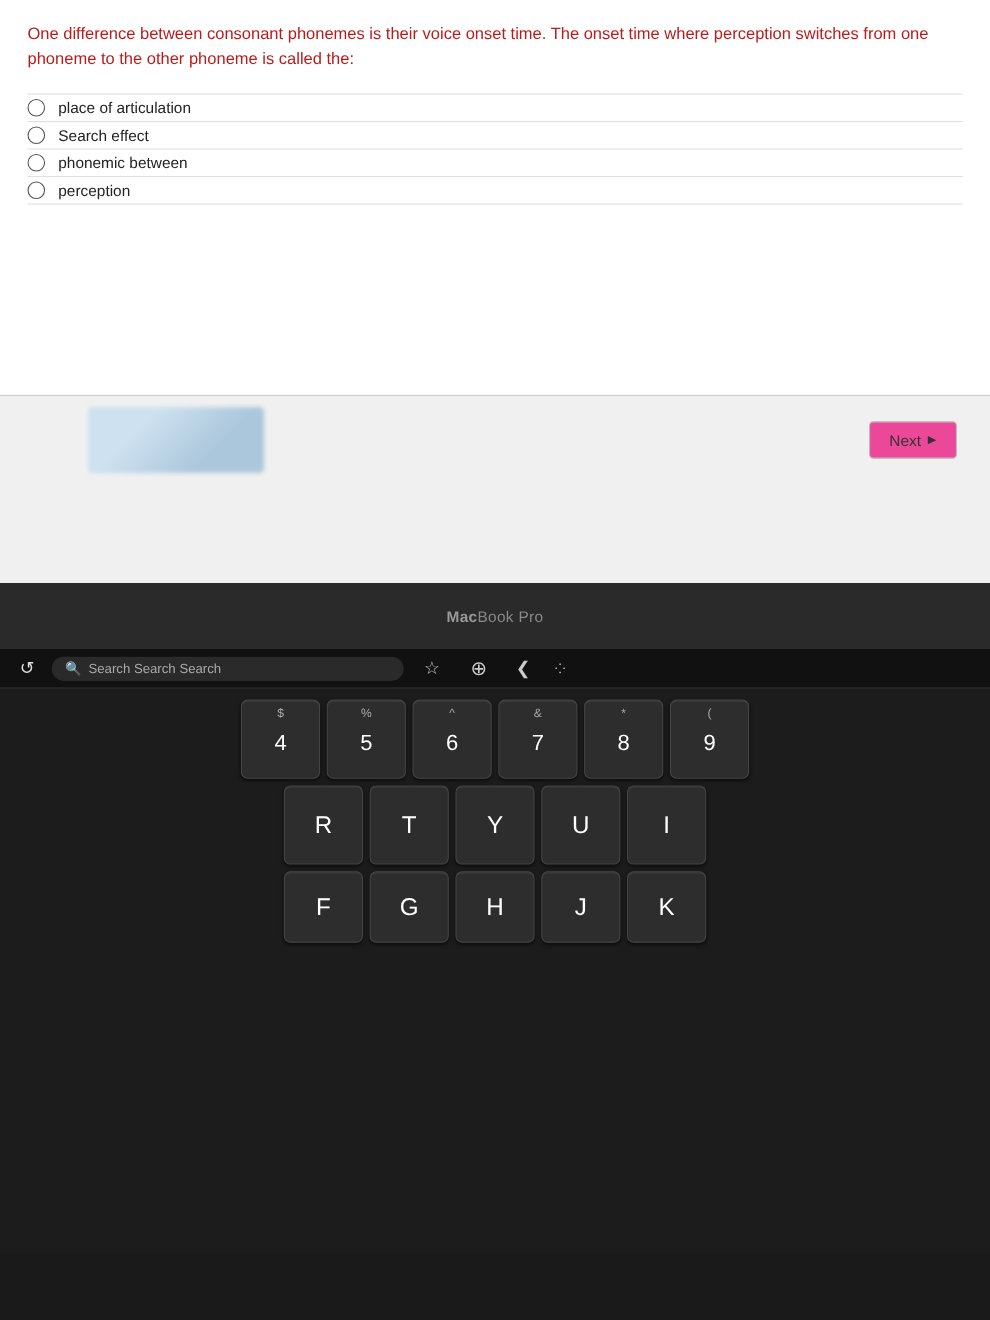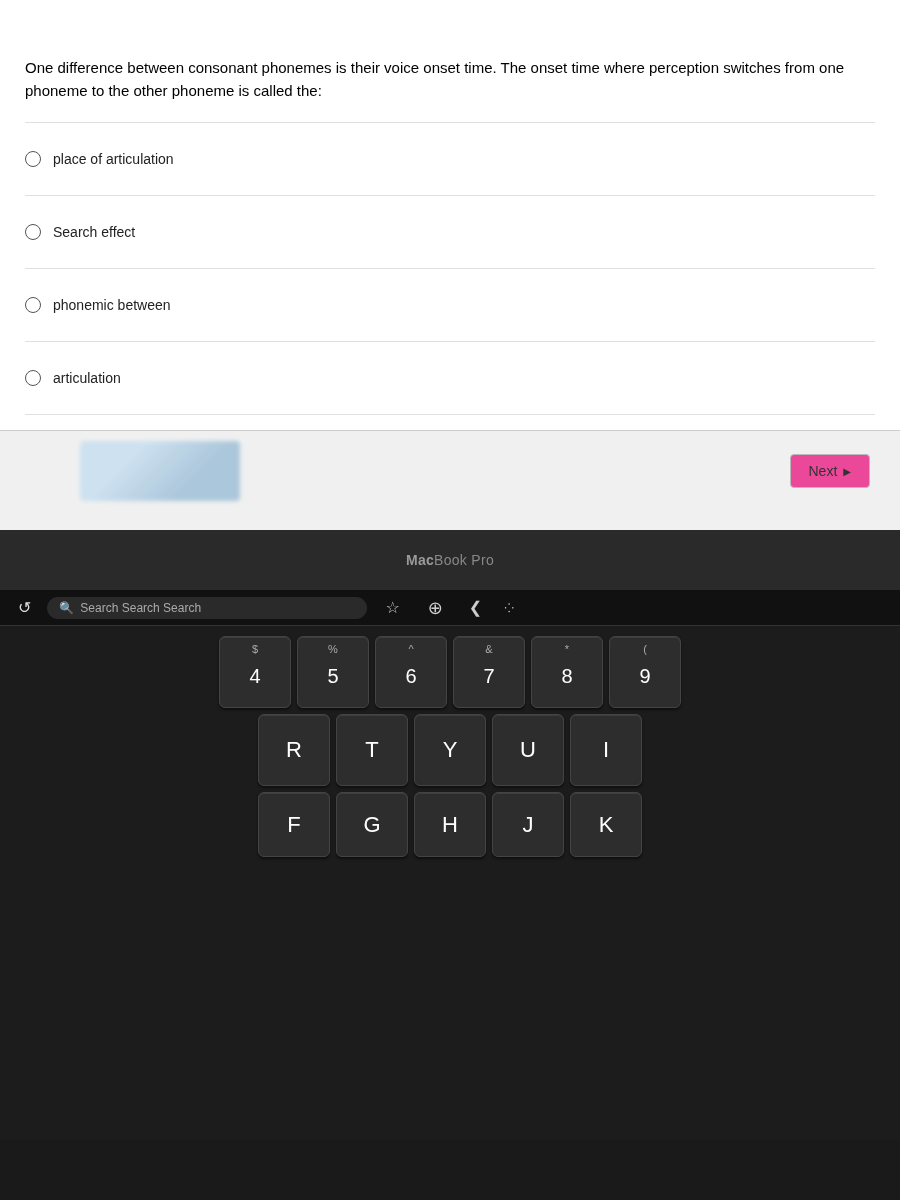--- a/index.html
+++ b/index.html
@@ -23,34 +23,33 @@
       background: #ffffff;
       margin: 0;
       padding: 20px 25px 15px 25px;
       width: 100%;
       min-height: 360px;
       border-bottom: 1px solid #ccc;
     }
 
     .question-text {
       font-size: 15px;
-      color: #000000;
+      color: #b91c1c;
       line-height: 1.5;
       margin-bottom: 20px;
-      margin-top: 37px;
     }
 
     .option-list {
       list-style: none;
     }
 
     .option-item {
       display: flex;
       align-items: center;
-      padding: 28px 0;
+      padding: 4px 0;
       border-top: 1px solid #e0e0e0;
       font-size: 14px;
       color: #222;
     }
 
     .option-item:last-child {
       border-bottom: 1px solid #e0e0e0;
     }
 
     .radio-circle {
@@ -292,21 +291,21 @@
       <li class="option-item">
         <span class="radio-circle"></span>
         <span>Search effect</span>
       </li>
       <li class="option-item">
         <span class="radio-circle"></span>
         <span>phonemic between</span>
       </li>
       <li class="option-item">
         <span class="radio-circle"></span>
-        <span>articulation</span>
+        <span>perception</span>
       </li>
     </ul>
   </div>
 
   <div class="next-area">
     <div class="blur-patch"></div>
     <button class="next-button">
       <span>Next</span>
       <span class="arrow">▶</span>
     </button>

